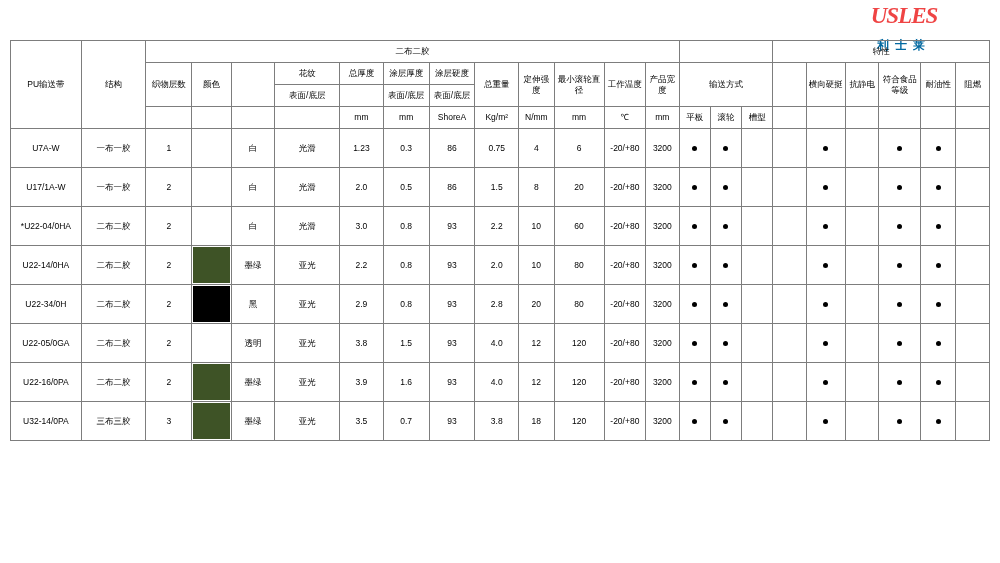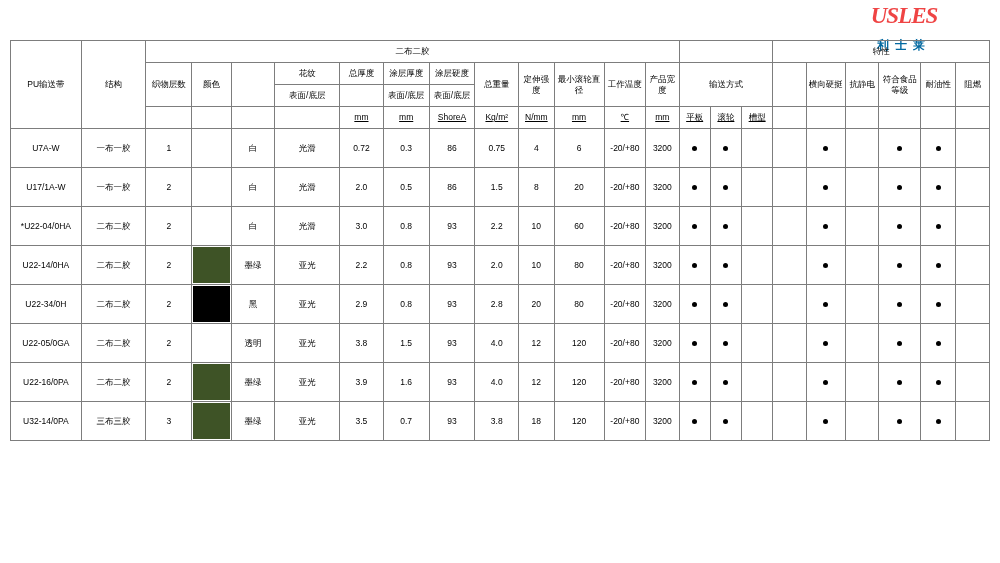--- a/index.html
+++ b/index.html
@@ -58,21 +58,21 @@
     text-align: center;
     vertical-align: middle;
     padding: 1px 1px;
     line-height: 1.25;
     height: 19px;
     word-break: break-all;
     overflow: hidden;
   }
   td.grp { font-size: 9px; }
   td.hdr { font-size: 8.5px; }
-  td.unit { font-size: 8.5px; text-decoration: underline; }
+  td.unit { font-size: 8.5px; }
   td.rowlabel { font-size: 8.5px; }
   td.tall { height: 36px; }
   .dot {
     display: inline-block;
     width: 5px;
     height: 5px;
     border-radius: 50%;
     background: #000;
   }
   .swatch {
@@ -186,21 +186,21 @@
       <tbody id="rows-body">
         <tr>
           <td class="tall">U7A-W</td>
           <td class="tall">一布一胶</td>
           <td class="tall">1</td>
           <td class="tall swatch-cell">
             <span class="swatch"></span>
           </td>
           <td class="tall">白</td>
           <td class="tall">光滑</td>
-          <td class="tall">0.72</td>
+          <td class="tall">1.23</td>
           <td class="tall">0.3</td>
           <td class="tall">86</td>
           <td class="tall">0.75</td>
           <td class="tall">4</td>
           <td class="tall">6</td>
           <td class="tall">-20/+80</td>
           <td class="tall">3200</td>
           <td class="tall"><span class="dot"></span></td>
           <td class="tall"><span class="dot"></span></td>
           <td class="tall"></td>

